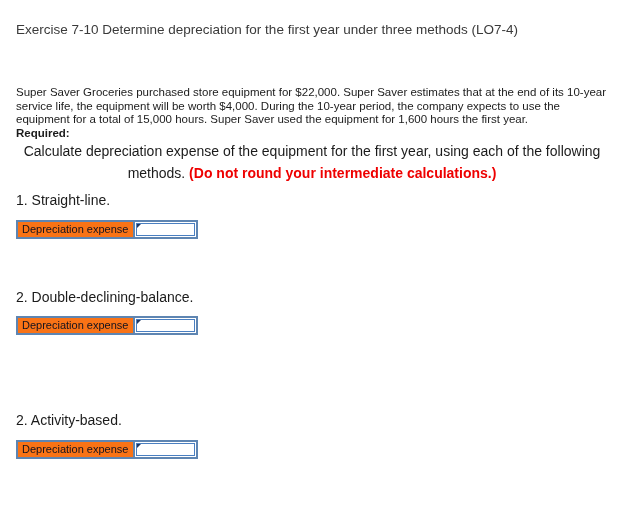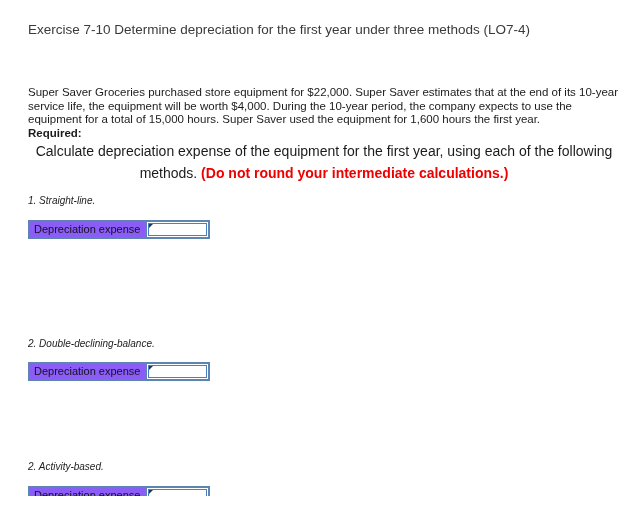--- a/index.html
+++ b/index.html
@@ -6,21 +6,21 @@
     margin: 0;
     padding: 0;
     background: #ffffff;
     font-family: "Liberation Sans", sans-serif;
   }
   .page {
     width: 634px;
     height: 496px;
     background: #ffffff;
     box-sizing: border-box;
-    padding: 21px 26px 0 28px;
+    padding: 21px 26px 0 16px;
     overflow: hidden;
     border-radius: 23px;
   }
   .page-title {
     font-size: 13.5px;
     line-height: 17px;
     color: #3a3a3a;
     font-weight: 400;
   }
   .problem-text {
@@ -41,41 +41,40 @@
     font-size: 14px;
     line-height: 22px;
     color: #1b1b1b;
     text-align: center;
   }
   .required-warning {
     color: #ee0000;
     font-weight: 700;
   }
   .section-heading {
-    font-size: 10px;
+    font-size: 14px;
     line-height: 13.5px;
     color: #1b1b1b;
-    font-style: italic;
   }
   .section-1 .section-heading { margin-top: 10px; }
-  .section-2 .section-heading { margin-top: 98px; }
+  .section-2 .section-heading { margin-top: 52px; }
   .section-3 .section-heading { margin-top: 79px; }
   .dep-table {
     margin-top: 12px;
     width: 182px;
     height: 19px;
     box-sizing: border-box;
     border: 2px solid #5e85b2;
     display: flex;
     align-items: stretch;
   }
   .dep-label-cell {
     width: 115px;
     box-sizing: border-box;
-    background: #8b5cf6;
+    background: #f97316;
     color: #12121f;
     font-size: 11px;
     line-height: 15px;
     padding: 0 3px 0 4px;
     white-space: nowrap;
     overflow: hidden;
   }
   .dep-input-cell {
     flex: 1;
     box-sizing: border-box;

